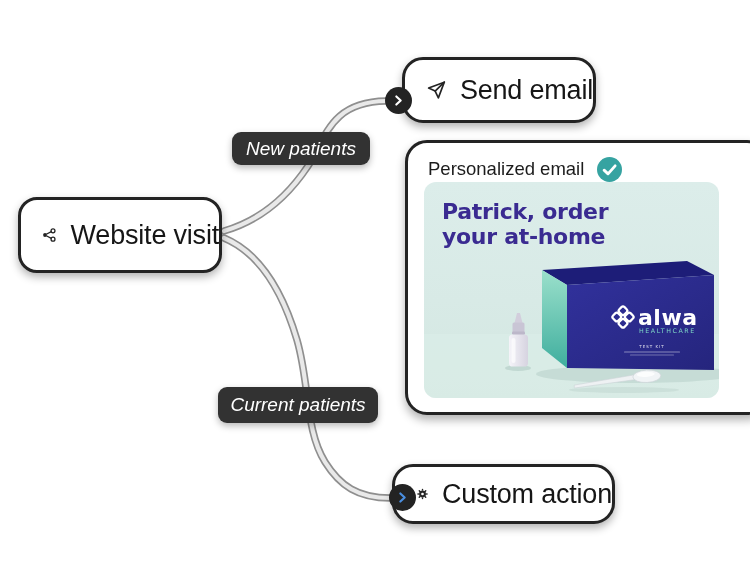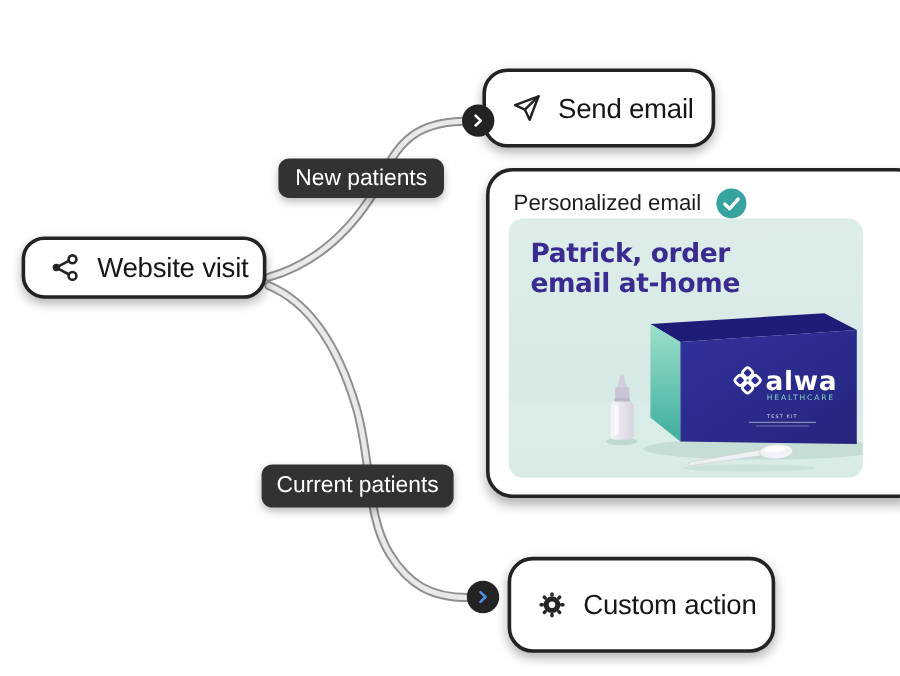--- a/index.html
+++ b/index.html
@@ -10,30 +10,31 @@
   svg{display:block;}
   .connectors{position:absolute;left:0;top:0;z-index:1;}
 
   
   .node{
     position:absolute;z-index:3;box-sizing:border-box;
     display:flex;align-items:center;gap:13px;padding-left:21px;
     background:#ffffff;border:3px solid #232323;border-radius:19px;
     box-shadow:0 4px 9px rgba(0,0,0,.30);
   }
-  .node-label{font-size:23px;color:#161616;letter-spacing:-.2px;white-space:nowrap;}
-  #node-website{left:18px;top:197px;width:204px;height:52px;}
+  .node-label{font-size:27px;color:#161616;letter-spacing:-.2px;white-space:nowrap;}
+  #node-website{left:18px;top:197px;width:204px;height:76px;}
   #node-send{left:402px;top:57px;width:194px;height:66px;border-radius:21px;}
-  #node-custom{left:423px;top:464px;width:223px;height:80px;border-radius:21px;text-align:right;}
+  #node-custom{left:392px;top:464px;width:223px;height:60px;border-radius:21px;text-align:right;}
 
   
   .pill{
     position:absolute;z-index:2;display:flex;align-items:center;justify-content:center;
     background:#323232;color:#ffffff;border-radius:9px;font-size:19px;
     box-shadow:0 3px 7px rgba(0,0,0,.28);
+    font-style:italic;
   }
   #pill-new{left:232px;top:132px;width:138px;height:33px;}
   #pill-current{left:218px;top:387px;width:160px;height:36px;}
 
   
   .badge{
     position:absolute;z-index:4;width:27px;height:27px;border-radius:50%;
     background:#232323;display:flex;align-items:center;justify-content:center;
   }
   #badge-send{left:385px;top:87px;}
@@ -124,21 +125,21 @@
       <span class="check-badge">
         <svg width="25" height="25" viewBox="0 0 24 24">
           <polyline points="6.8,12.6 10.6,16.2 17.4,8.5" fill="none" stroke="#ffffff" stroke-width="2.7" stroke-linecap="round" stroke-linejoin="round"></polyline>
         </svg>
       </span>
     </div>
 
     <div class="preview">
       <div class="headline">
         <span>Patrick, order</span>
-        <span>email at-home</span>
+        <span>your at-home</span>
       </div>
 
       <svg class="scene" width="295" height="216" viewBox="0 0 295 216">
         <defs>
           <linearGradient id="sideGrad" x1="0" y1="0" x2="0" y2="1">
             <stop offset="0" stop-color="#9be0cb"></stop>
             <stop offset="1" stop-color="#3fae9e"></stop>
           </linearGradient>
           <linearGradient id="frontGrad" x1="0" y1="0" x2="1" y2="1">
             <stop offset="0" stop-color="#31319c"></stop>

